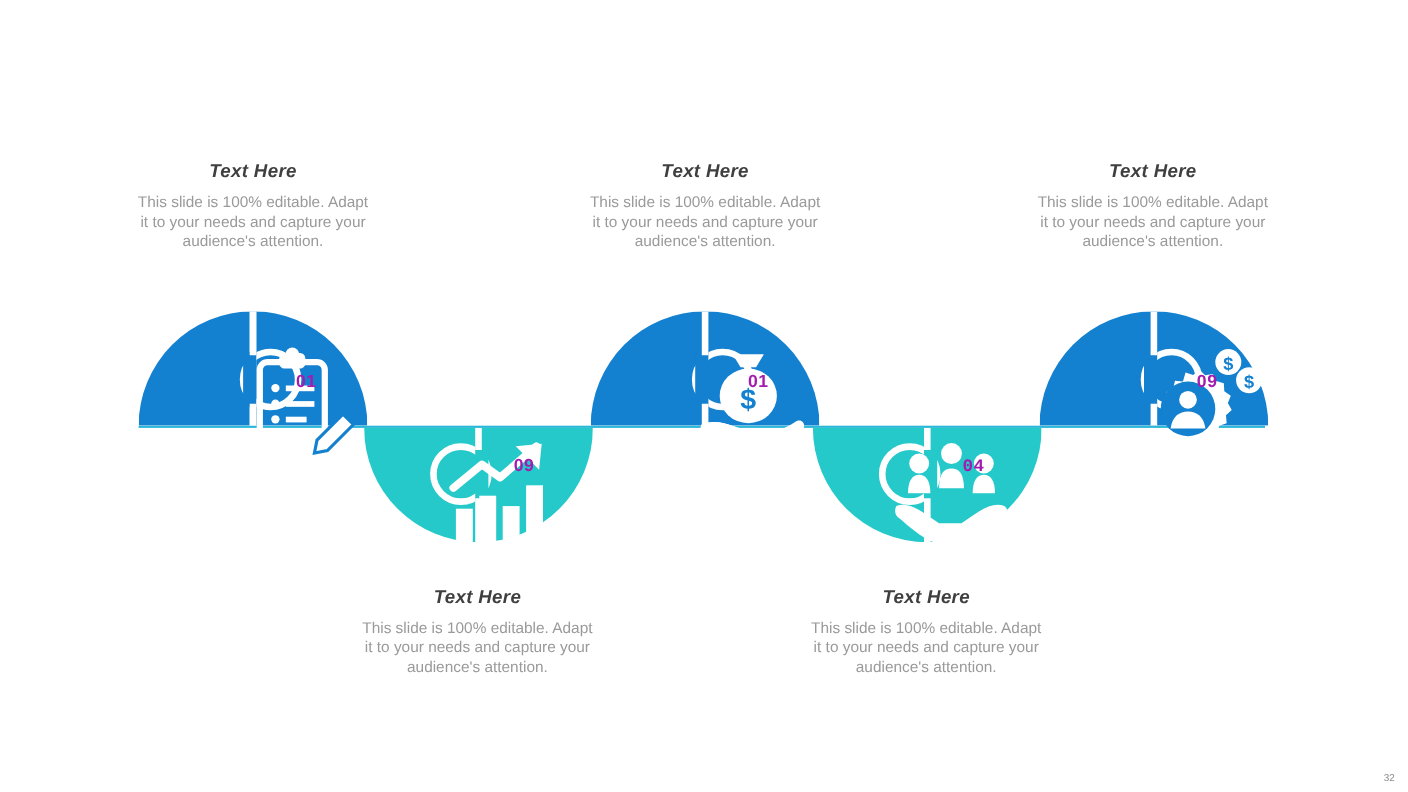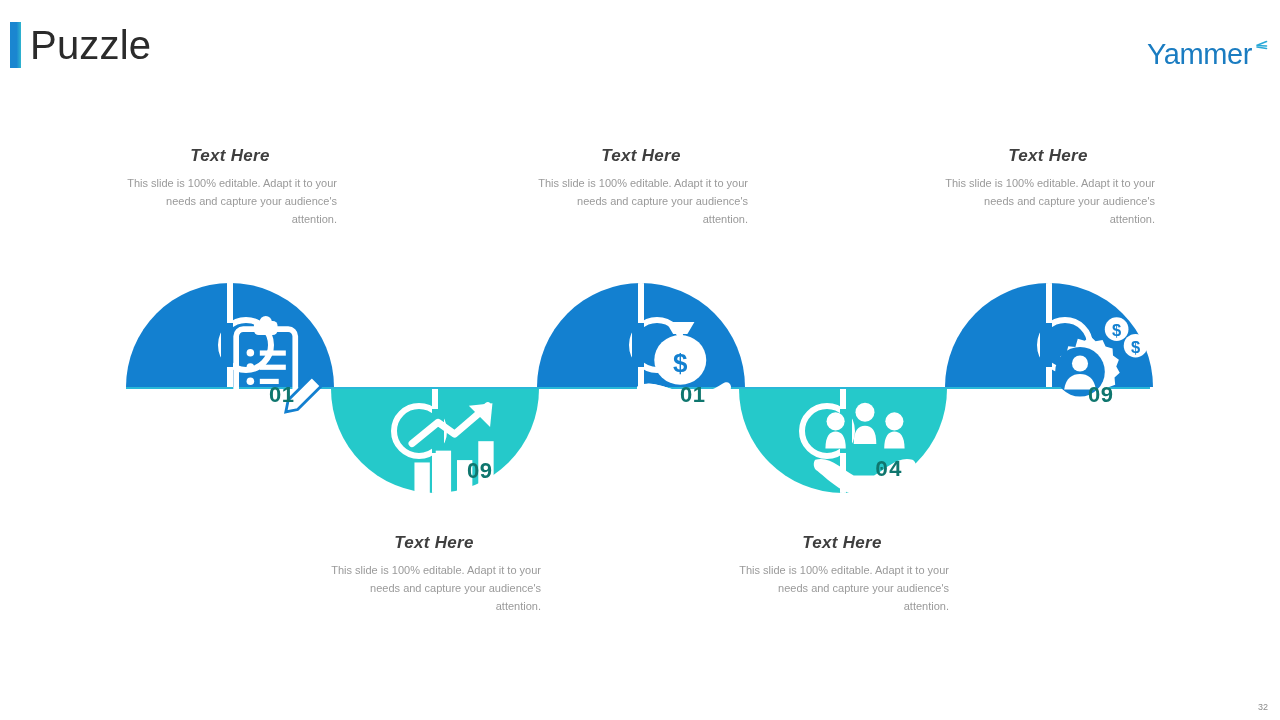--- a/index.html
+++ b/index.html
@@ -36,23 +36,22 @@
   
   .divider {
     position: absolute; left: 126px; top: 387px;
     width: 1024px; height: 2px; background: #29b8d8;
   }
 
   
   .piece { position: absolute; width: 208px; height: 104px; }
   .piece svg { display: block; width: 208px; height: 104px; overflow: visible; }
   .piece .num {
-    position: absolute; font-size: 22px; font-weight: 700; color: #0f766e;
+    position: absolute; font-size: 16px; font-weight: 700; color: #a21caf;
     letter-spacing: 0.5px;
-    margin-top: 43px;
   }
   .piece .glyph { position: absolute; }
 
   .piece-top .num  { top: 56px; left: 143px; }
   .piece-top .glyph{ top: 32px; left: 44px; }
   .piece-bot .num  { top: 26px; left: 136px; }
   .piece-bot .glyph{ top: 12px; left: 22px; }
 
   
   #piece-01 { left: 126px; top: 283px; }
@@ -61,55 +60,40 @@
   #piece-02 { left: 331px; top: 389px; }
   #piece-04 { left: 739px; top: 389px; font-family: Liberation Mono, monospace; }
 
   
   .textblock { position: absolute; width: 214px; text-align: center; }
   .tb-title {
     font-size: 17px; font-weight: 700; color: #3f3f3f;
     letter-spacing: 0.3px; margin-bottom: 8px; font-style: italic;
   }
   .tb-body {
-    font-size: 11px; font-weight: 400; color: #9a9a9a;
+    font-size: 14px; font-weight: 400; color: #9a9a9a;
     line-height: 18px;
-    text-align: right;
   }
   #text-01 { left: 123px; top: 146px; }
   #text-03 { left: 534px; top: 146px; }
   #text-05 { left: 941px; top: 146px; }
   #text-02 { left: 327px; top: 533px; }
   #text-04 { left: 735px; top: 533px; }
 
   
   .page-num {
     position: absolute; right: 12px; bottom: 8px;
     font-size: 9px; color: #8c8c8c; margin-top: 20px;
   }
 </style>
 </head>
 <body>
 
 <div class="slide">
 
-  <div class="header">
-    <div class="title-bar"></div>
-    <div class="page-title">Puzzle</div>
-
-    <div class="logo">
-      <span class="logo-word">Yammer</span>
-      <span class="logo-mark">
-        <svg width="15" height="16" viewBox="0 0 15 16">
-          <path d="M13.5 1.5 L3.5 5.5 L13.5 6.0" fill="none" stroke="#2aa9d8" stroke-width="1.6" stroke-linecap="round"></path>
-          <path d="M13.5 8.5 L4.0 7.0" fill="none" stroke="#2aa9d8" stroke-width="1.6" stroke-linecap="round"></path>
-        </svg>
-      </span>
-    </div>
-  </div>
 
   <div class="divider"></div>
 
   <div class="textblock" id="text-01">
     <div class="tb-title">Text Here</div>
     <div class="tb-body">This slide is 100% editable. Adapt it to your needs and capture your audience's attention.</div>
   </div>
   <div class="textblock" id="text-03">
     <div class="tb-title">Text Here</div>
     <div class="tb-body">This slide is 100% editable. Adapt it to your needs and capture your audience's attention.</div>

